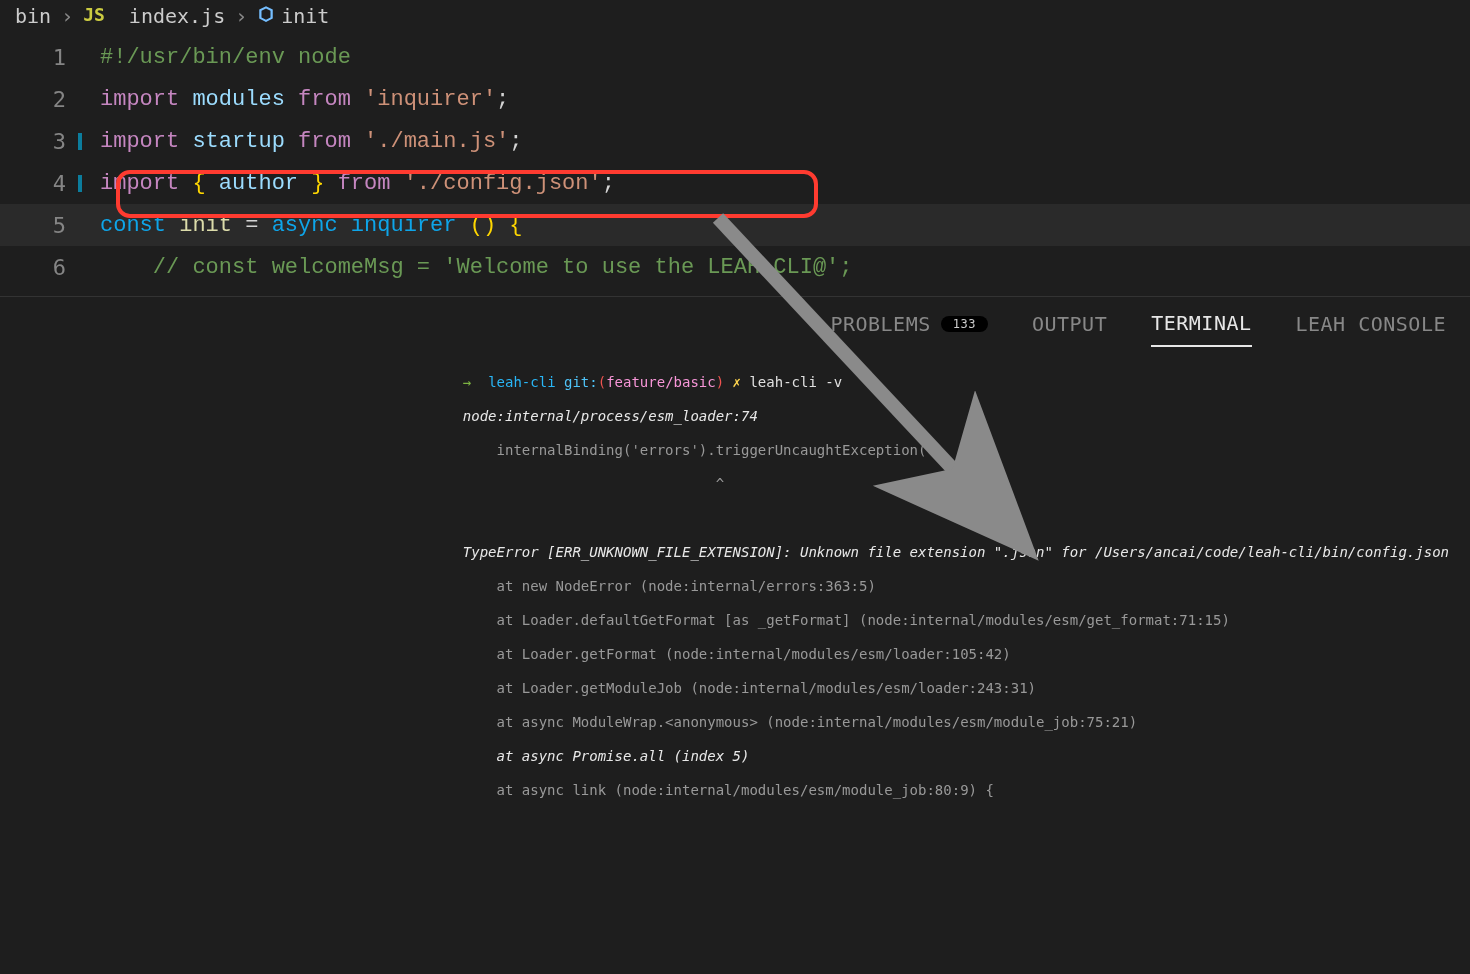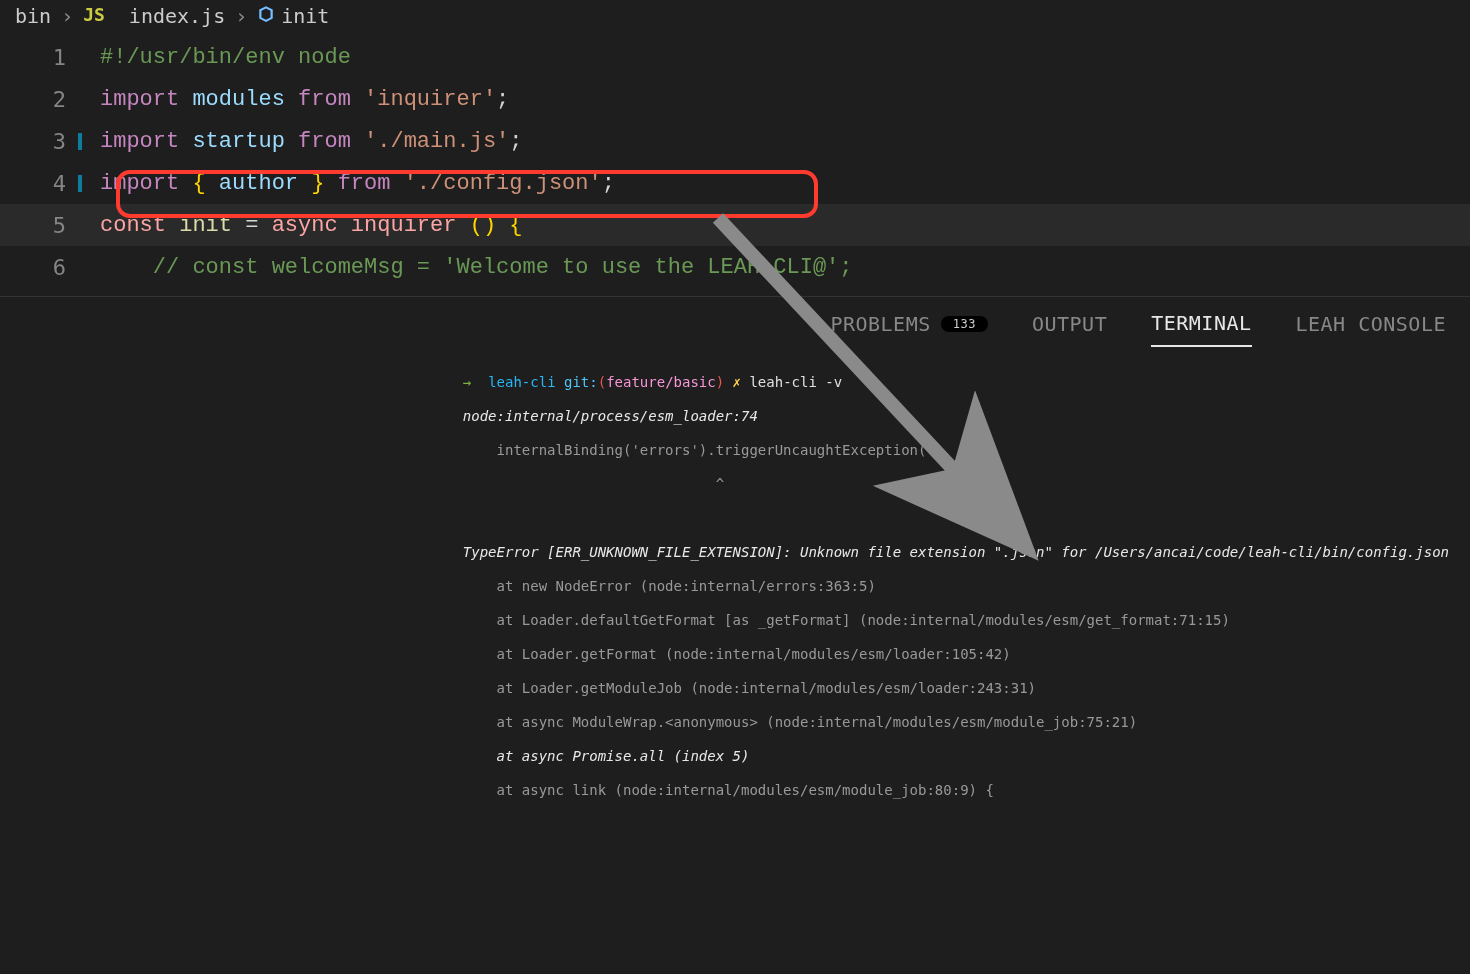--- a/index.html
+++ b/index.html
@@ -73,21 +73,21 @@
     font-family: Liberation Mono, monospace;
   }
   .code-line.hl { background: #2a2a2a; }
   .code-line.hl .code-content { background: #2a2a2a; }
 
   
   .tk-comment { color: #6a9955; }
   .tk-keyword { color: #c586c0; }
   .tk-var { color: #9cdcfe; }
   .tk-string { color: #ce9178; }
-  .tk-type { color: #fca5a5; text-align: center; }
+  .tk-type { color: #0ea5e9; text-align: center; }
   .tk-fn { color: #dcdcaa; }
   .tk-punc { color: #d4d4d4; }
   .tk-bracket-y { color: #ffd700; }
 
   .highlight-box {
     position: absolute;
     border: 4px solid #ff3b30;
     border-radius: 14px;
     pointer-events: none;
     z-index: 5;

